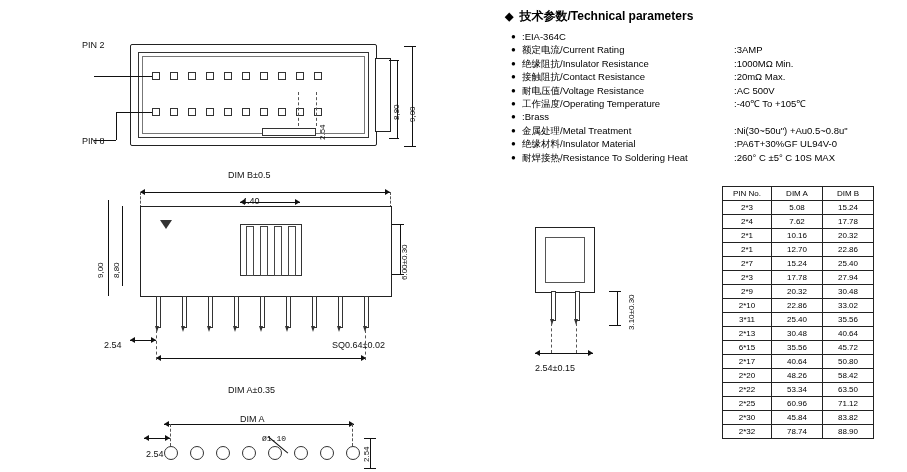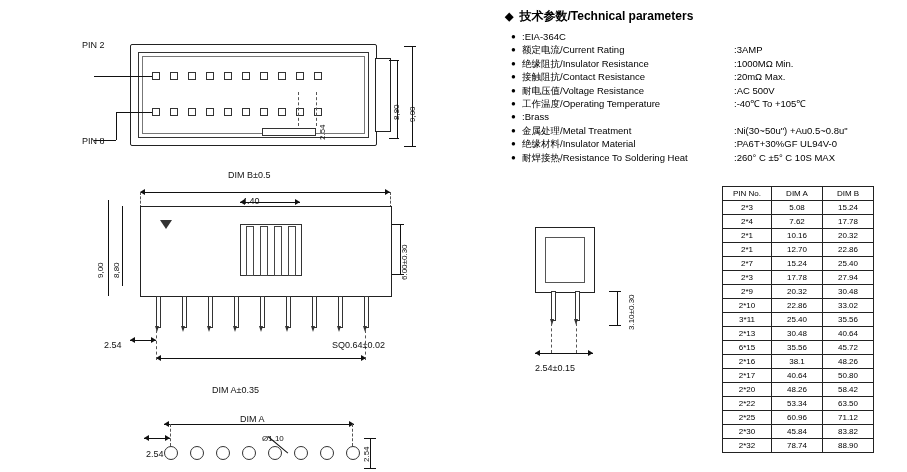--- a/index.html
+++ b/index.html
@@ -192,25 +192,20 @@
         </tr>
       <tr>
           <td>2*13</td>
           <td>30.48</td>
           <td>40.64</td>
         </tr>
       <tr>
           <td>6*15</td>
           <td>35.56</td>
           <td>45.72</td>
-        </tr>
-      <tr>
-          <td>2*16</td>
-          <td>38.1</td>
-          <td>48.26</td>
         </tr>
       <tr>
           <td>2*17</td>
           <td>40.64</td>
           <td>50.80</td>
         </tr>
       <tr>
           <td>2*20</td>
           <td>48.26</td>
           <td>58.42</td>
@@ -358,21 +353,21 @@
     <span class="rot90" style="position:absolute;left:0;top:0;">6.00±0.30</span>
   </div>
   <div class="lbl sm" style="left:96px;top:278px;">
     <span class="rot90" style="position:absolute;left:0;top:0;">9,00</span>
   </div>
   <div class="lbl sm" style="left:112px;top:278px;">
     <span class="rot90" style="position:absolute;left:0;top:0;">8,80</span>
   </div>
   <div class="lbl" style="left:104px;top:340px;">2.54</div>
   <div class="lbl" style="left:332px;top:340px;">SQ0.64±0.02</div>
-  <div class="lbl" style="left:212px;top:385px;">DIM A±0.35</div>
+  <div class="lbl" style="left:228px;top:385px;">DIM A±0.35</div>
 
   <div id="sideview">
     <div class="sv-outer"></div>
     <div class="sv-inner"></div>
     <div class="leg" style="left:46px;top:86px;height:28px;"></div>
     <div class="legtip" style="left:45px;top:114px;"></div>
     <div class="leg" style="left:70px;top:86px;height:28px;"></div>
     <div class="legtip" style="left:69px;top:114px;"></div>
 
     <div class="hline" style="left:30px;top:148px;width:58px;"></div>
@@ -414,15 +409,15 @@
 
     <div class="vline" style="left:252px;top:26px;height:30px;"></div>
     <div class="hline" style="left:246px;top:26px;width:12px;"></div>
     <div class="hline" style="left:246px;top:56px;width:12px;"></div>
   </div>
   <div class="lbl" style="left:240px;top:414px;">DIM A</div>
   <div class="lbl" style="left:146px;top:449px;">2.54</div>
   <div class="lbl sm" style="left:362px;top:462px;">
     <span class="rot90" style="position:absolute;left:0;top:0;">2.54</span>
   </div>
-  <div class="lbl sm" style="left:262px;top:434px;">Ø1.10</div>
+  <div class="lbl sm" style="left:262px;top:434px;font-family:Liberation Mono, monospace;">Ø1.10</div>
 
 </div>
 
 </body></html>

